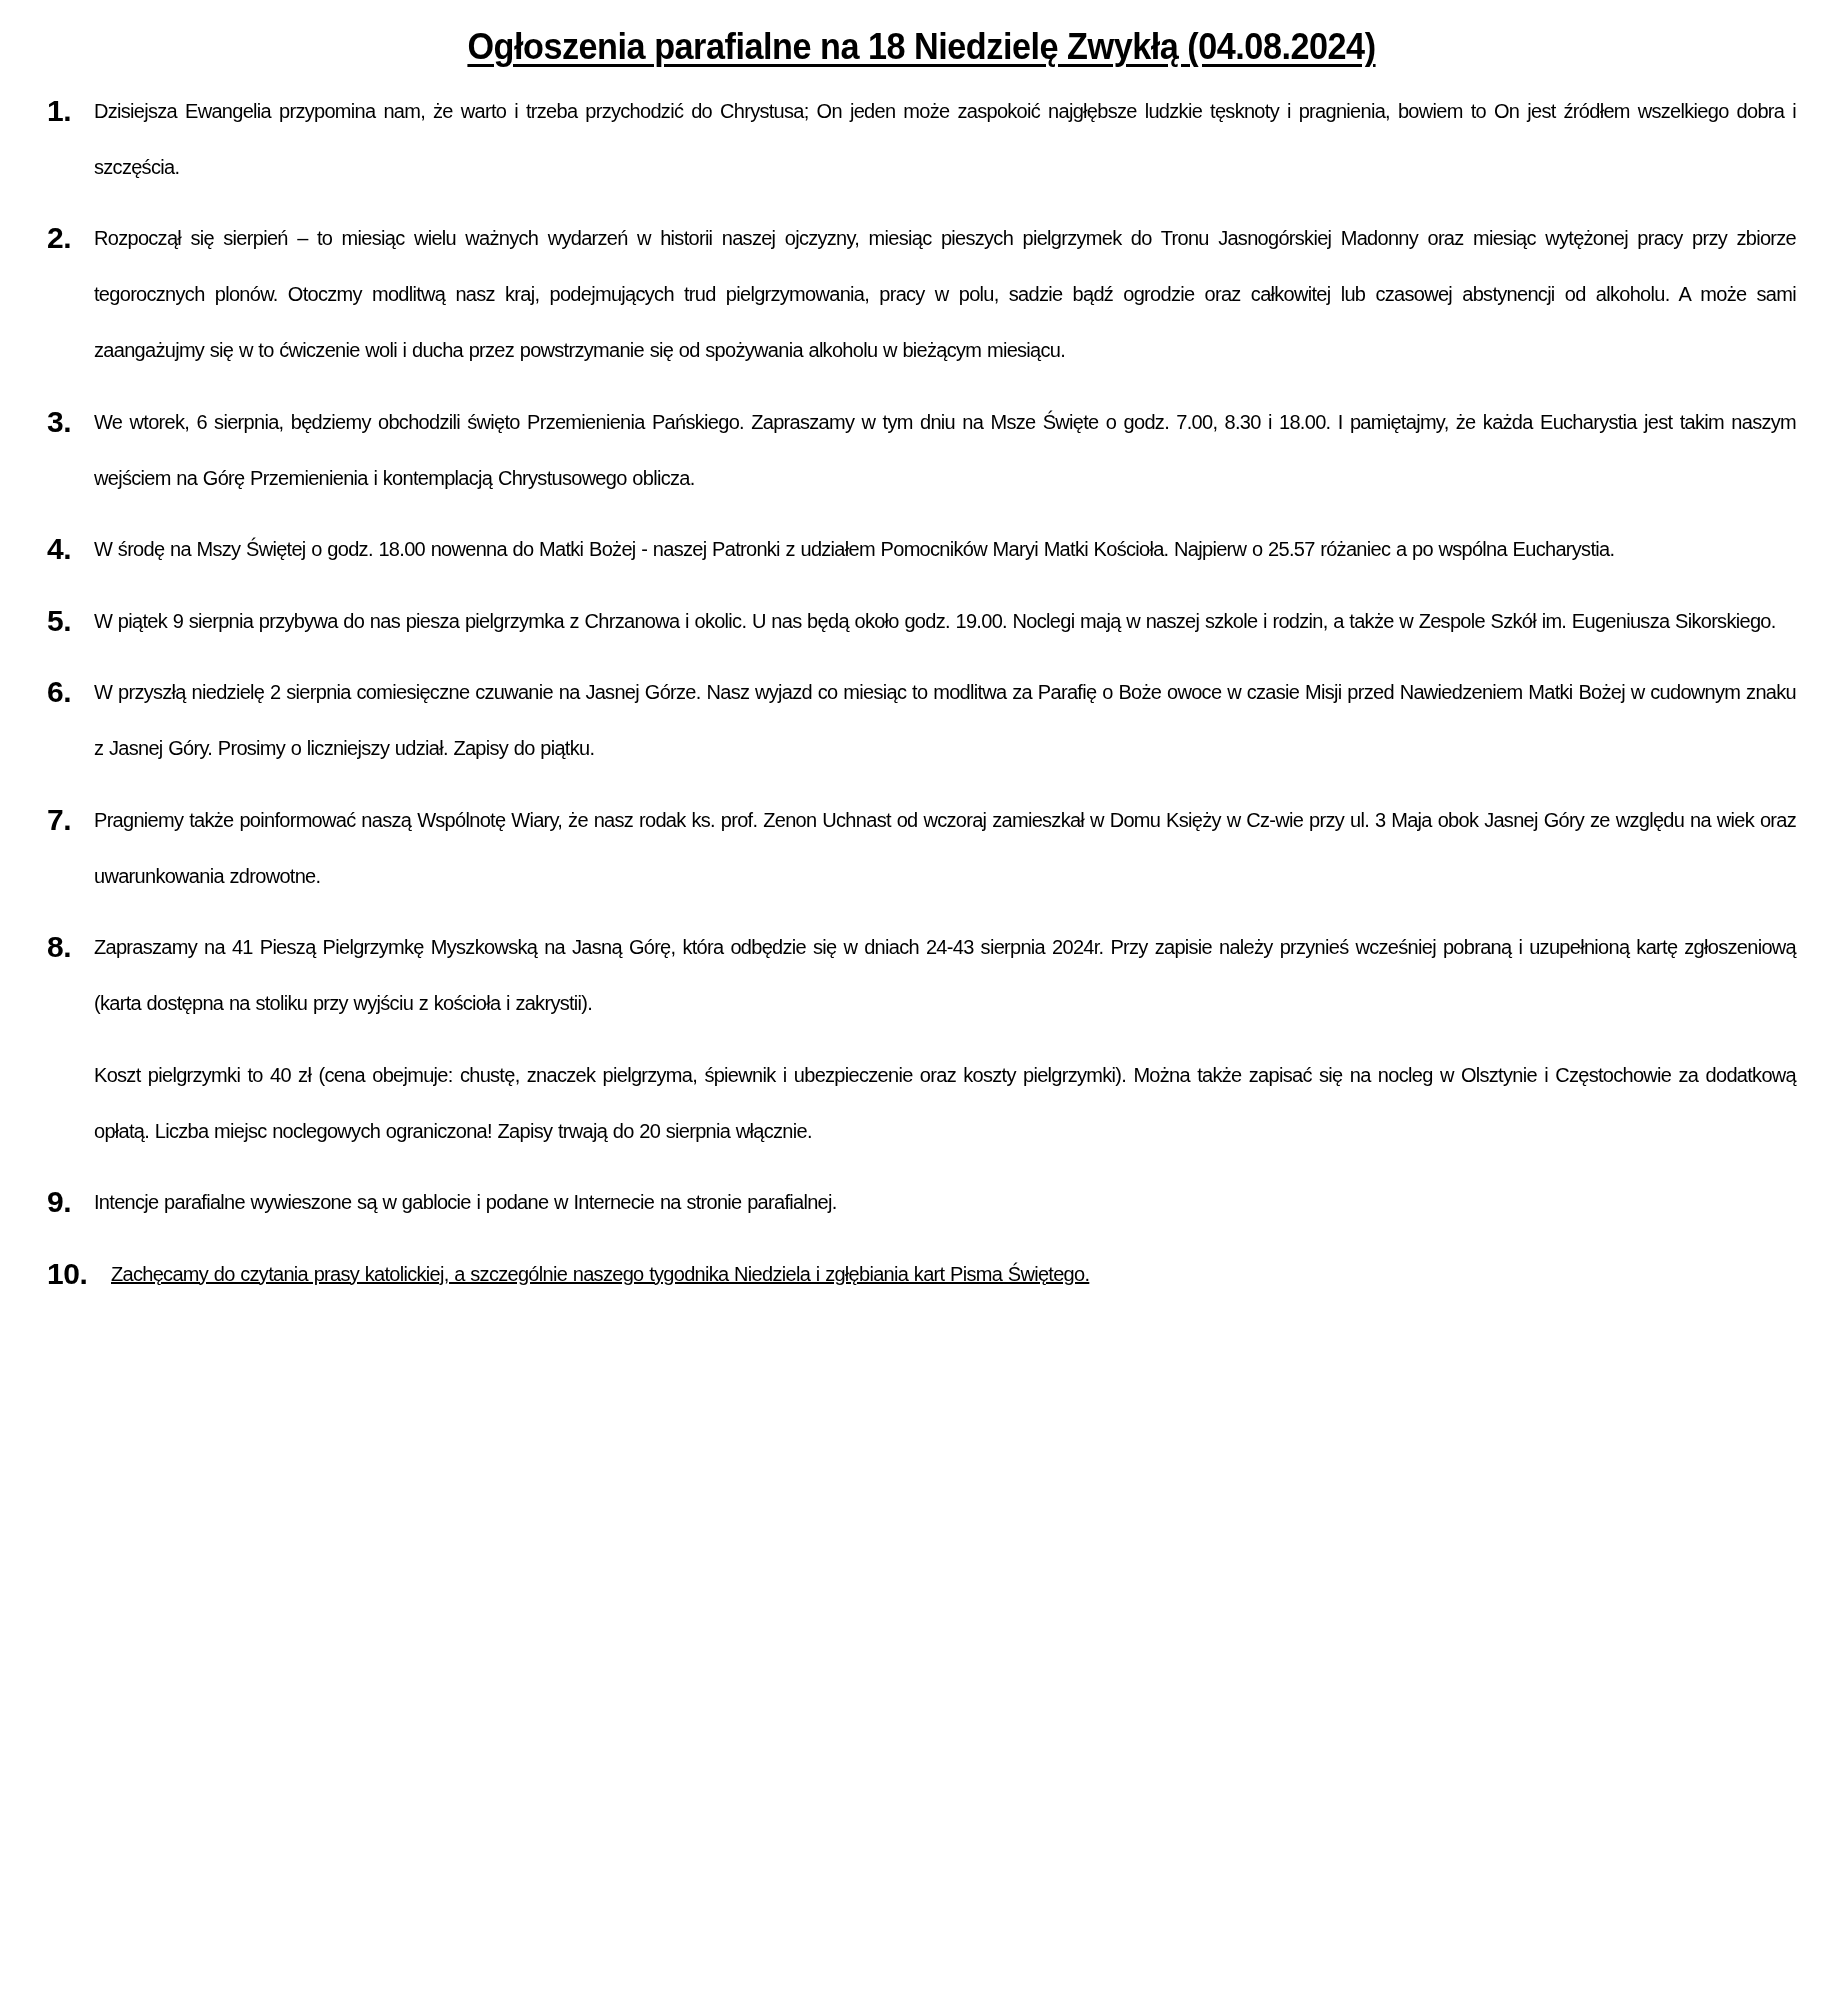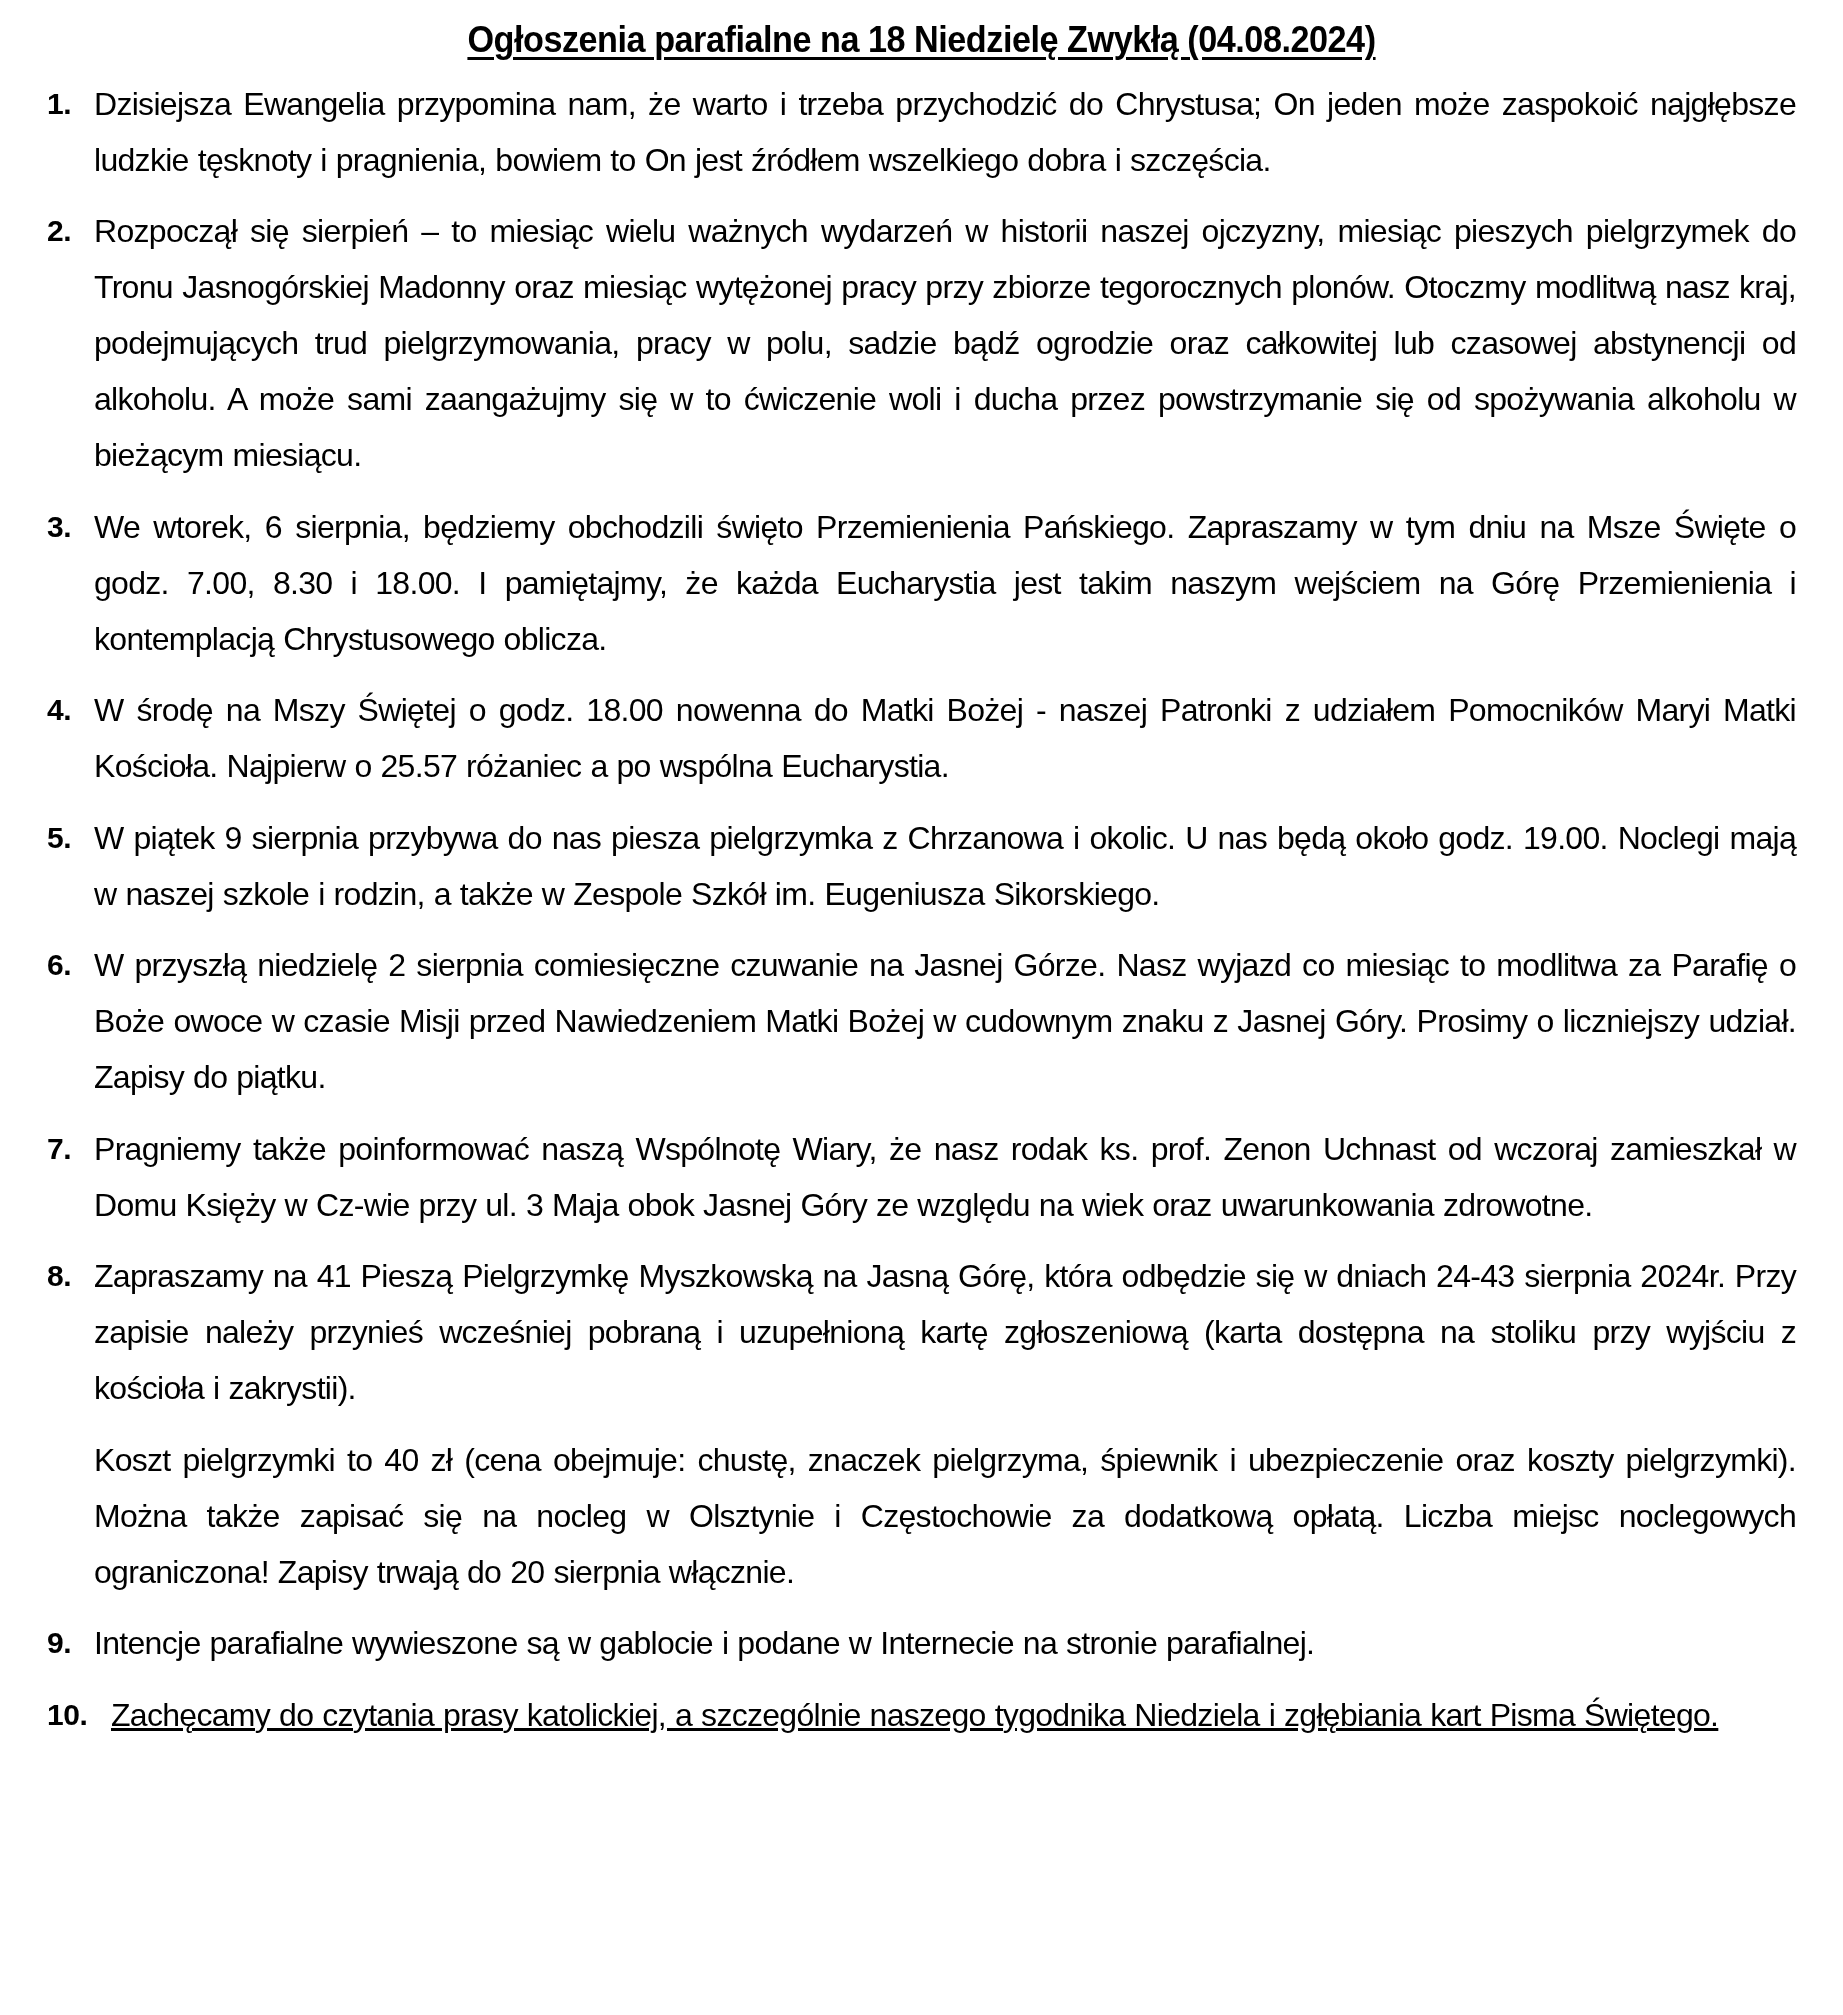--- a/index.html
+++ b/index.html
@@ -11,21 +11,21 @@
       width: 1844px;
       height: 2016px;
       position: relative;
       overflow: hidden;
       color: #000000;
       font-family: "Liberation Sans", sans-serif;
     }
     .page {
       position: absolute;
       left: 47px;
-      top: 15px;
+      top: 22px;
       width: 1749px;
     }
     .title {
       text-align: center;
       font-weight: bold;
       font-size: 36px;
       line-height: 49px;
       margin: 0 0 11.5px 0;
       letter-spacing: -0.5px;
       transform: scaleX(0.95);
@@ -54,21 +54,21 @@
       position: absolute;
       left: 0;
       top: 0;
       font-weight: bold;
       font-size: 30px;
       line-height: 56px;
       letter-spacing: -0.4px;
     }
     .para {
       margin: 0;
-      font-size: 32px;
+      font-size: 20px;
       line-height: 56px;
       text-align: justify;
       letter-spacing: -0.7px;
       word-spacing: 0.8px;
     }
     .para + .para {
       margin-top: 15.5px;
     }
     .para.last-left {
       text-align-last: left;

